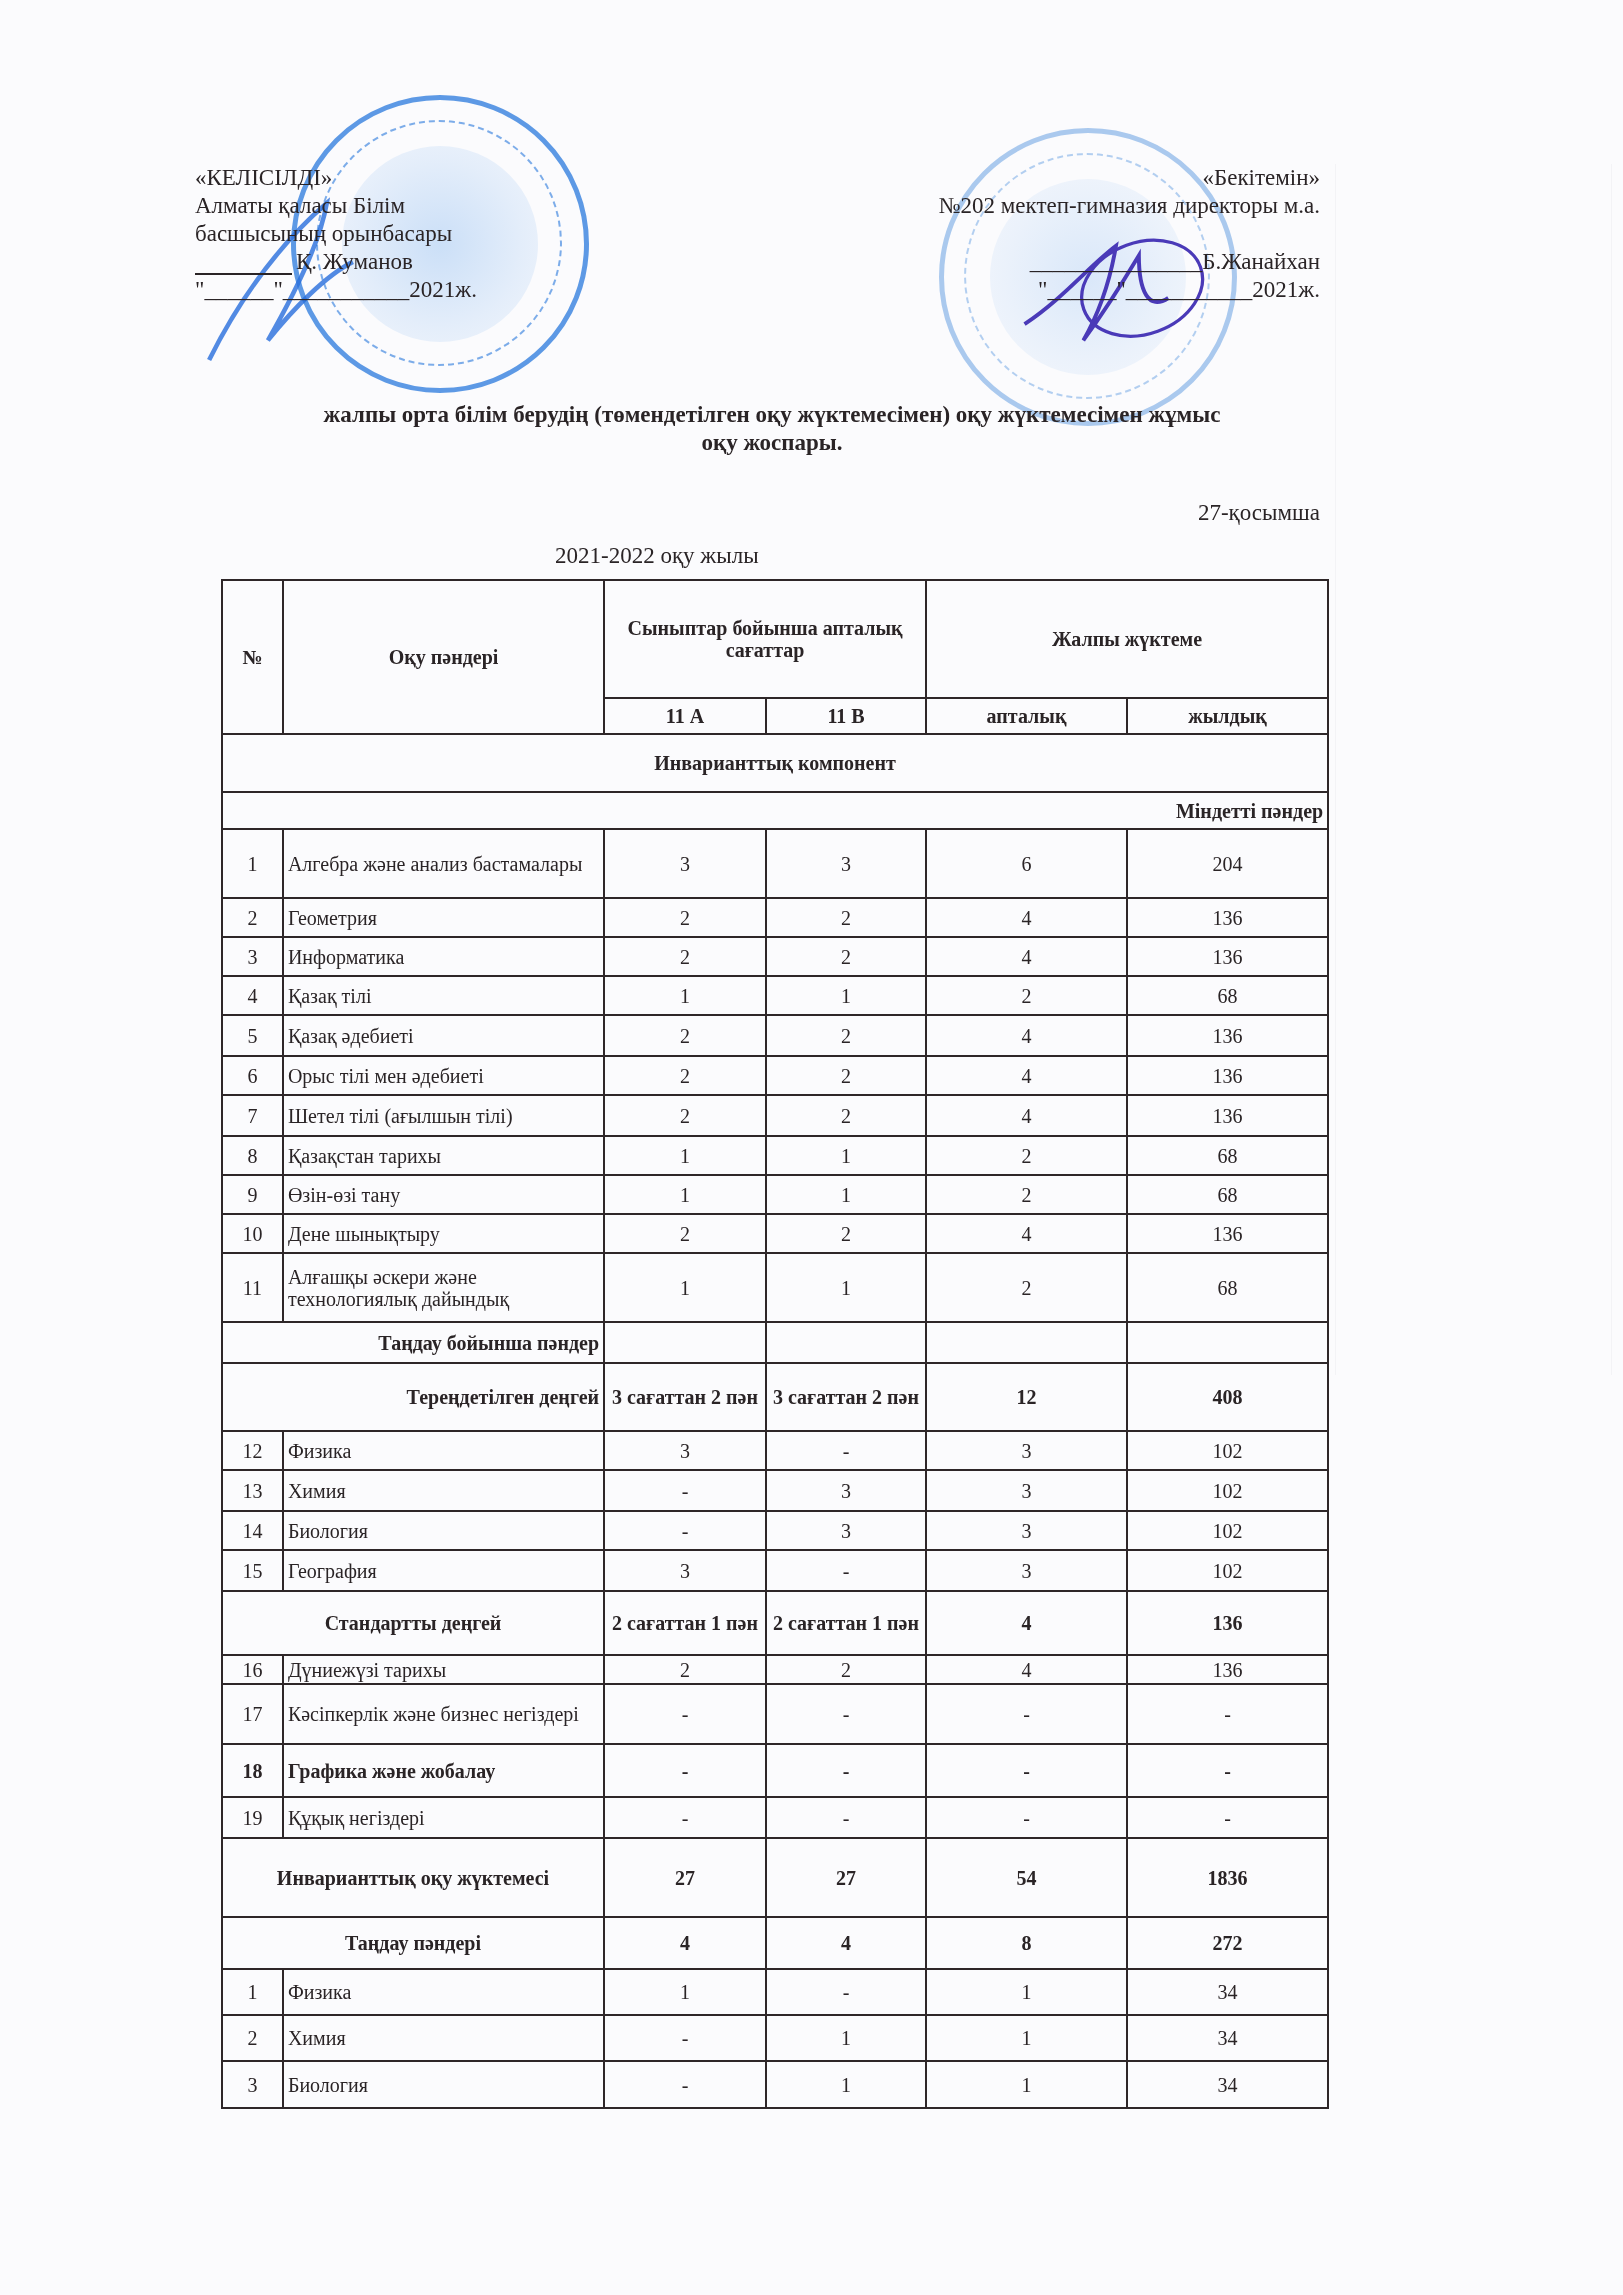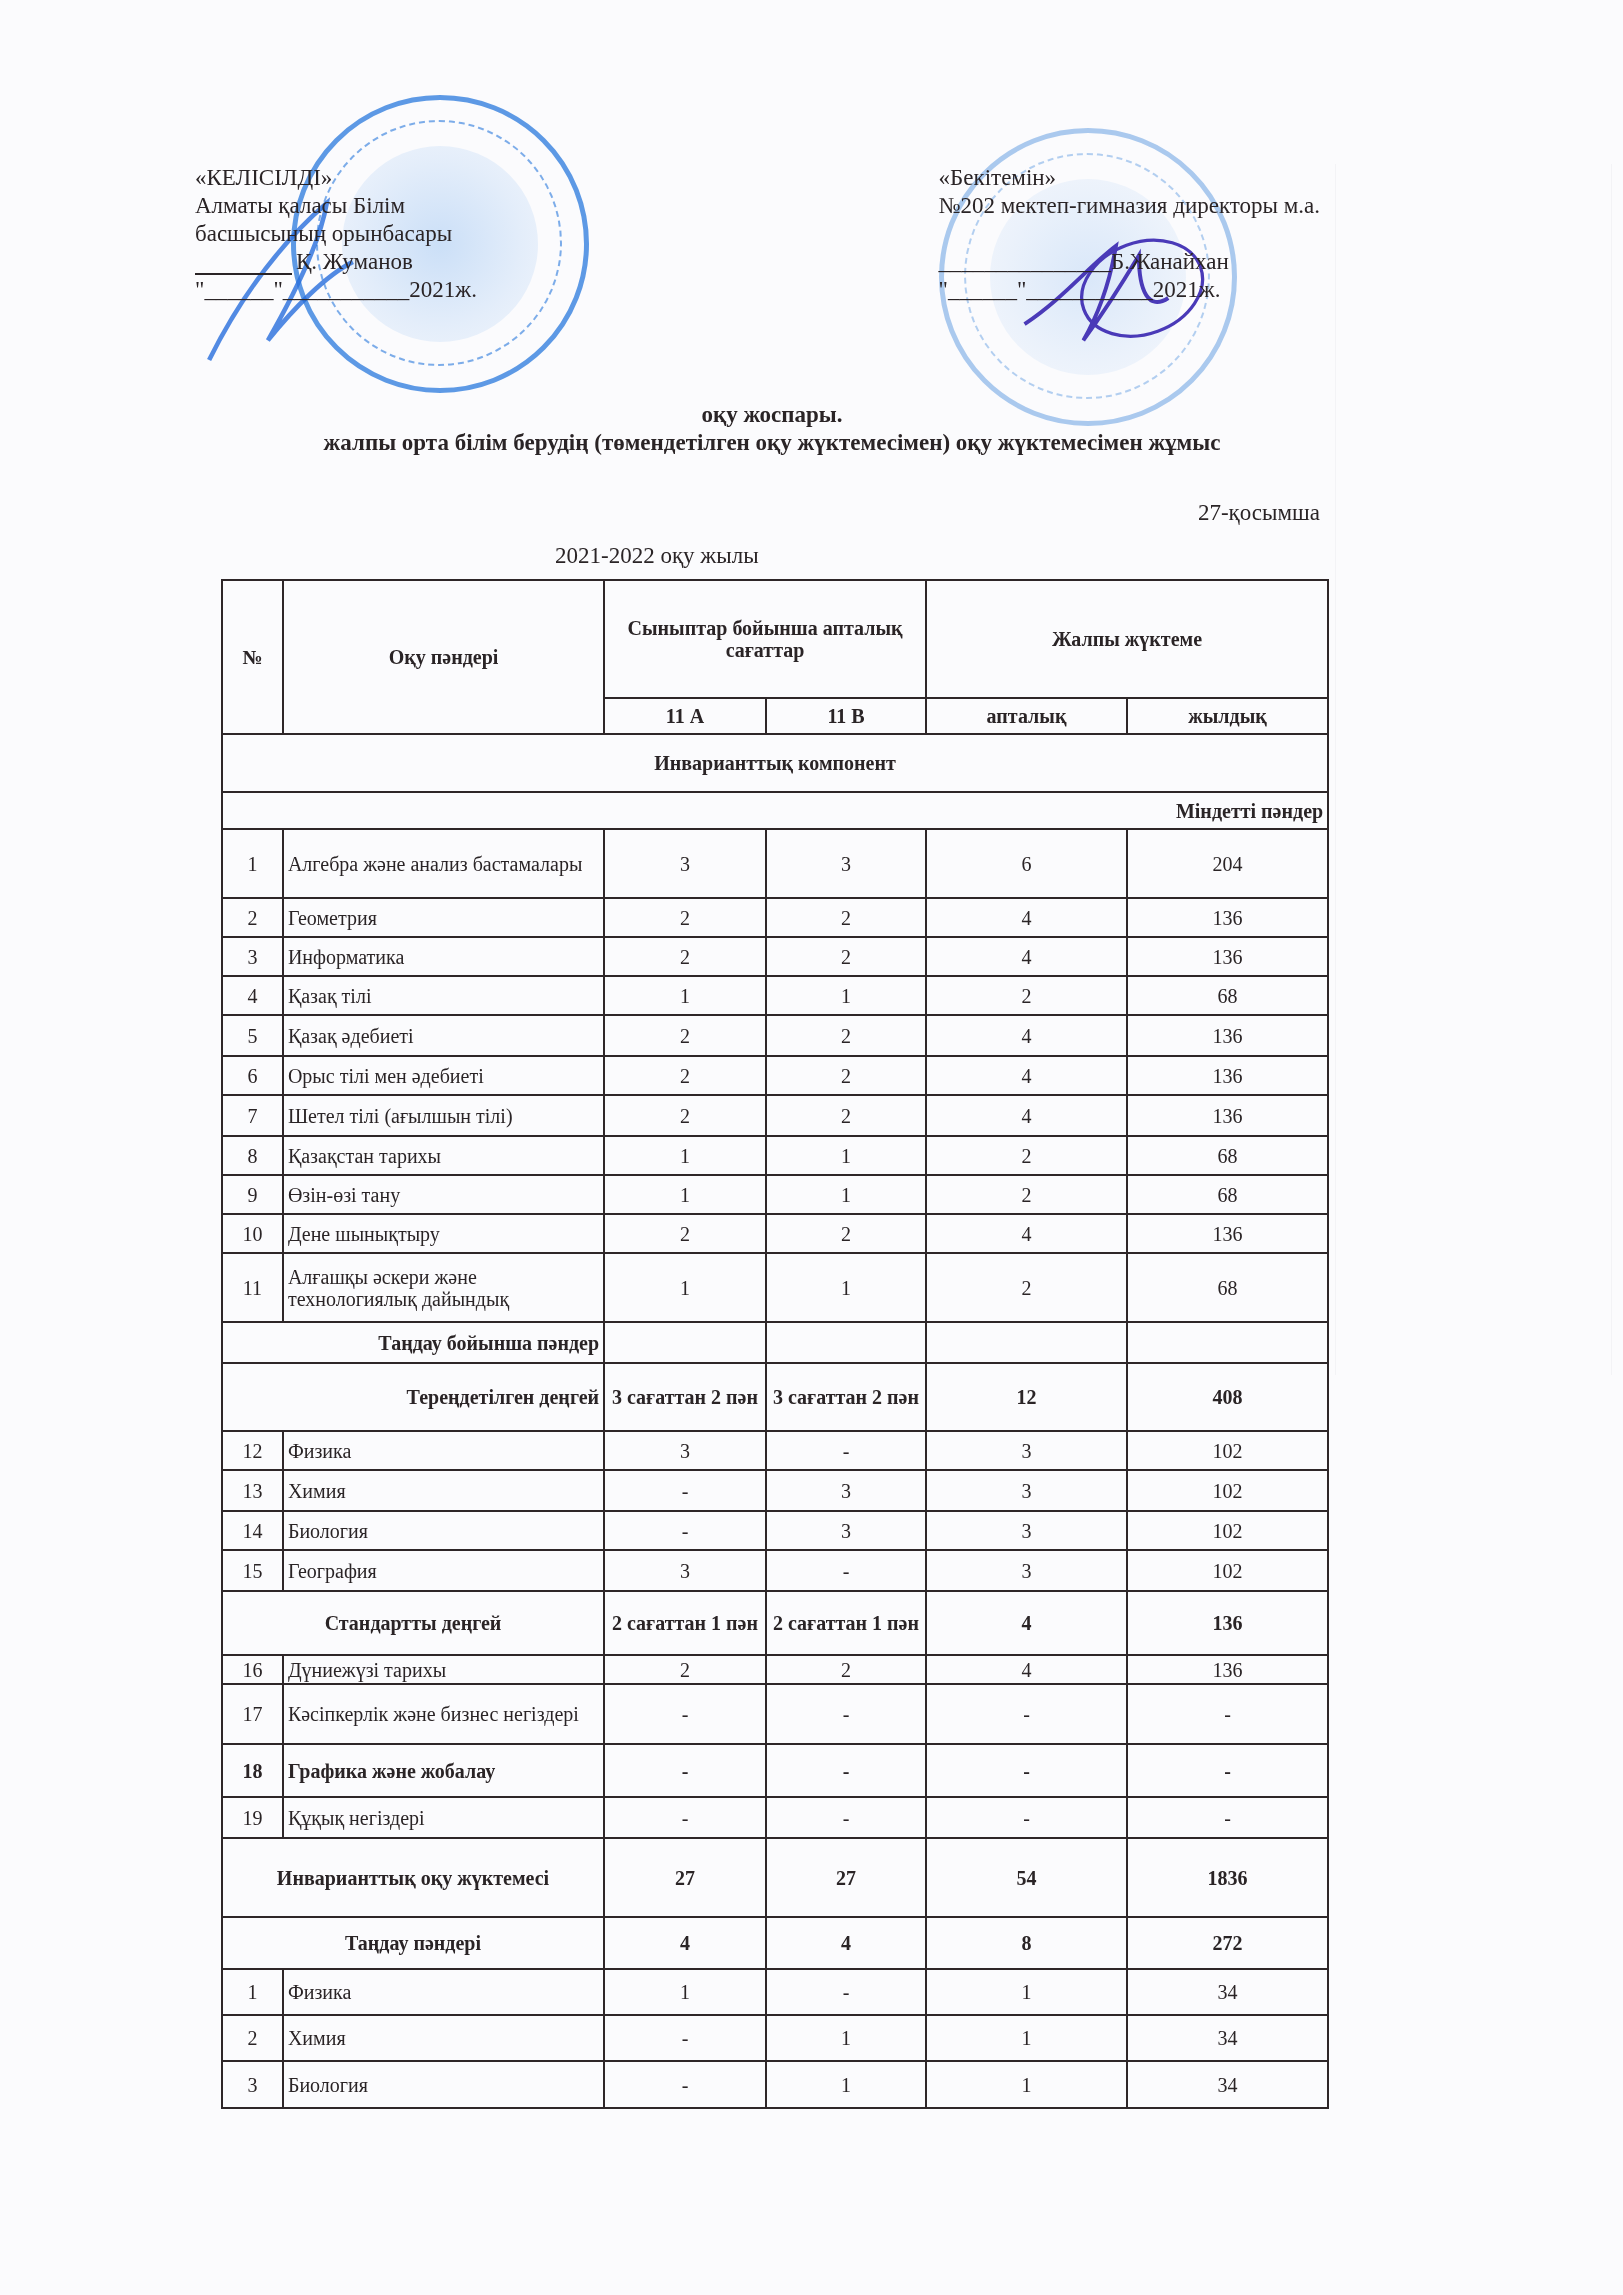--- a/index.html
+++ b/index.html
@@ -62,31 +62,31 @@
   <div>«КЕЛІСІЛДІ»</div>
   <div>Алматы қаласы Білім</div>
   <div>басшысының орынбасары</div>
   <div style="position:relative; height:28px;">
     <span style="position:absolute; left:0; top:25px; width:97px; border-top:2px solid #2a2426;"></span>
     <span style="position:absolute; left:101px;">Қ. Жуманов</span>
   </div>
   <div>"______"___________2021ж.</div>
 </div>
 
-<div class="abs hdr" style="right:304px; top:164px; ">
+<div class="abs hdr" style="right:304px; top:164px; text-align:right;">
   <div>«Бекітемін»</div>
   <div>№202 мектеп-гимназия директоры м.а.</div>
   <div style="height:28px;"></div>
   <div>_______________Б.Жанайхан</div>
   <div>"______"___________2021ж.</div>
 </div>
 
 <div class="abs title" style="left:196px; width:1152px; top:401px;">
+  <div>жалпы орта білім берудің (төмендетілген оқу жүктемесімен) оқу жүктемесімен жұмыс</div>
   <div>оқу жоспары.</div>
-  <div>жалпы орта білім берудің (төмендетілген оқу жүктемесімен) оқу жүктемесімен жұмыс</div>
 </div>
 <div class="abs hdr" style="right:304px; top:499px;">27-қосымша</div>
 <div class="abs hdr" style="left:555px; top:542px;">2021-2022 оқу жылы</div>
 
 <table class="plan">
   <colgroup>
     <col style="width:61px">
       <col style="width:321px">
       <col style="width:162px">
       <col style="width:160px">

